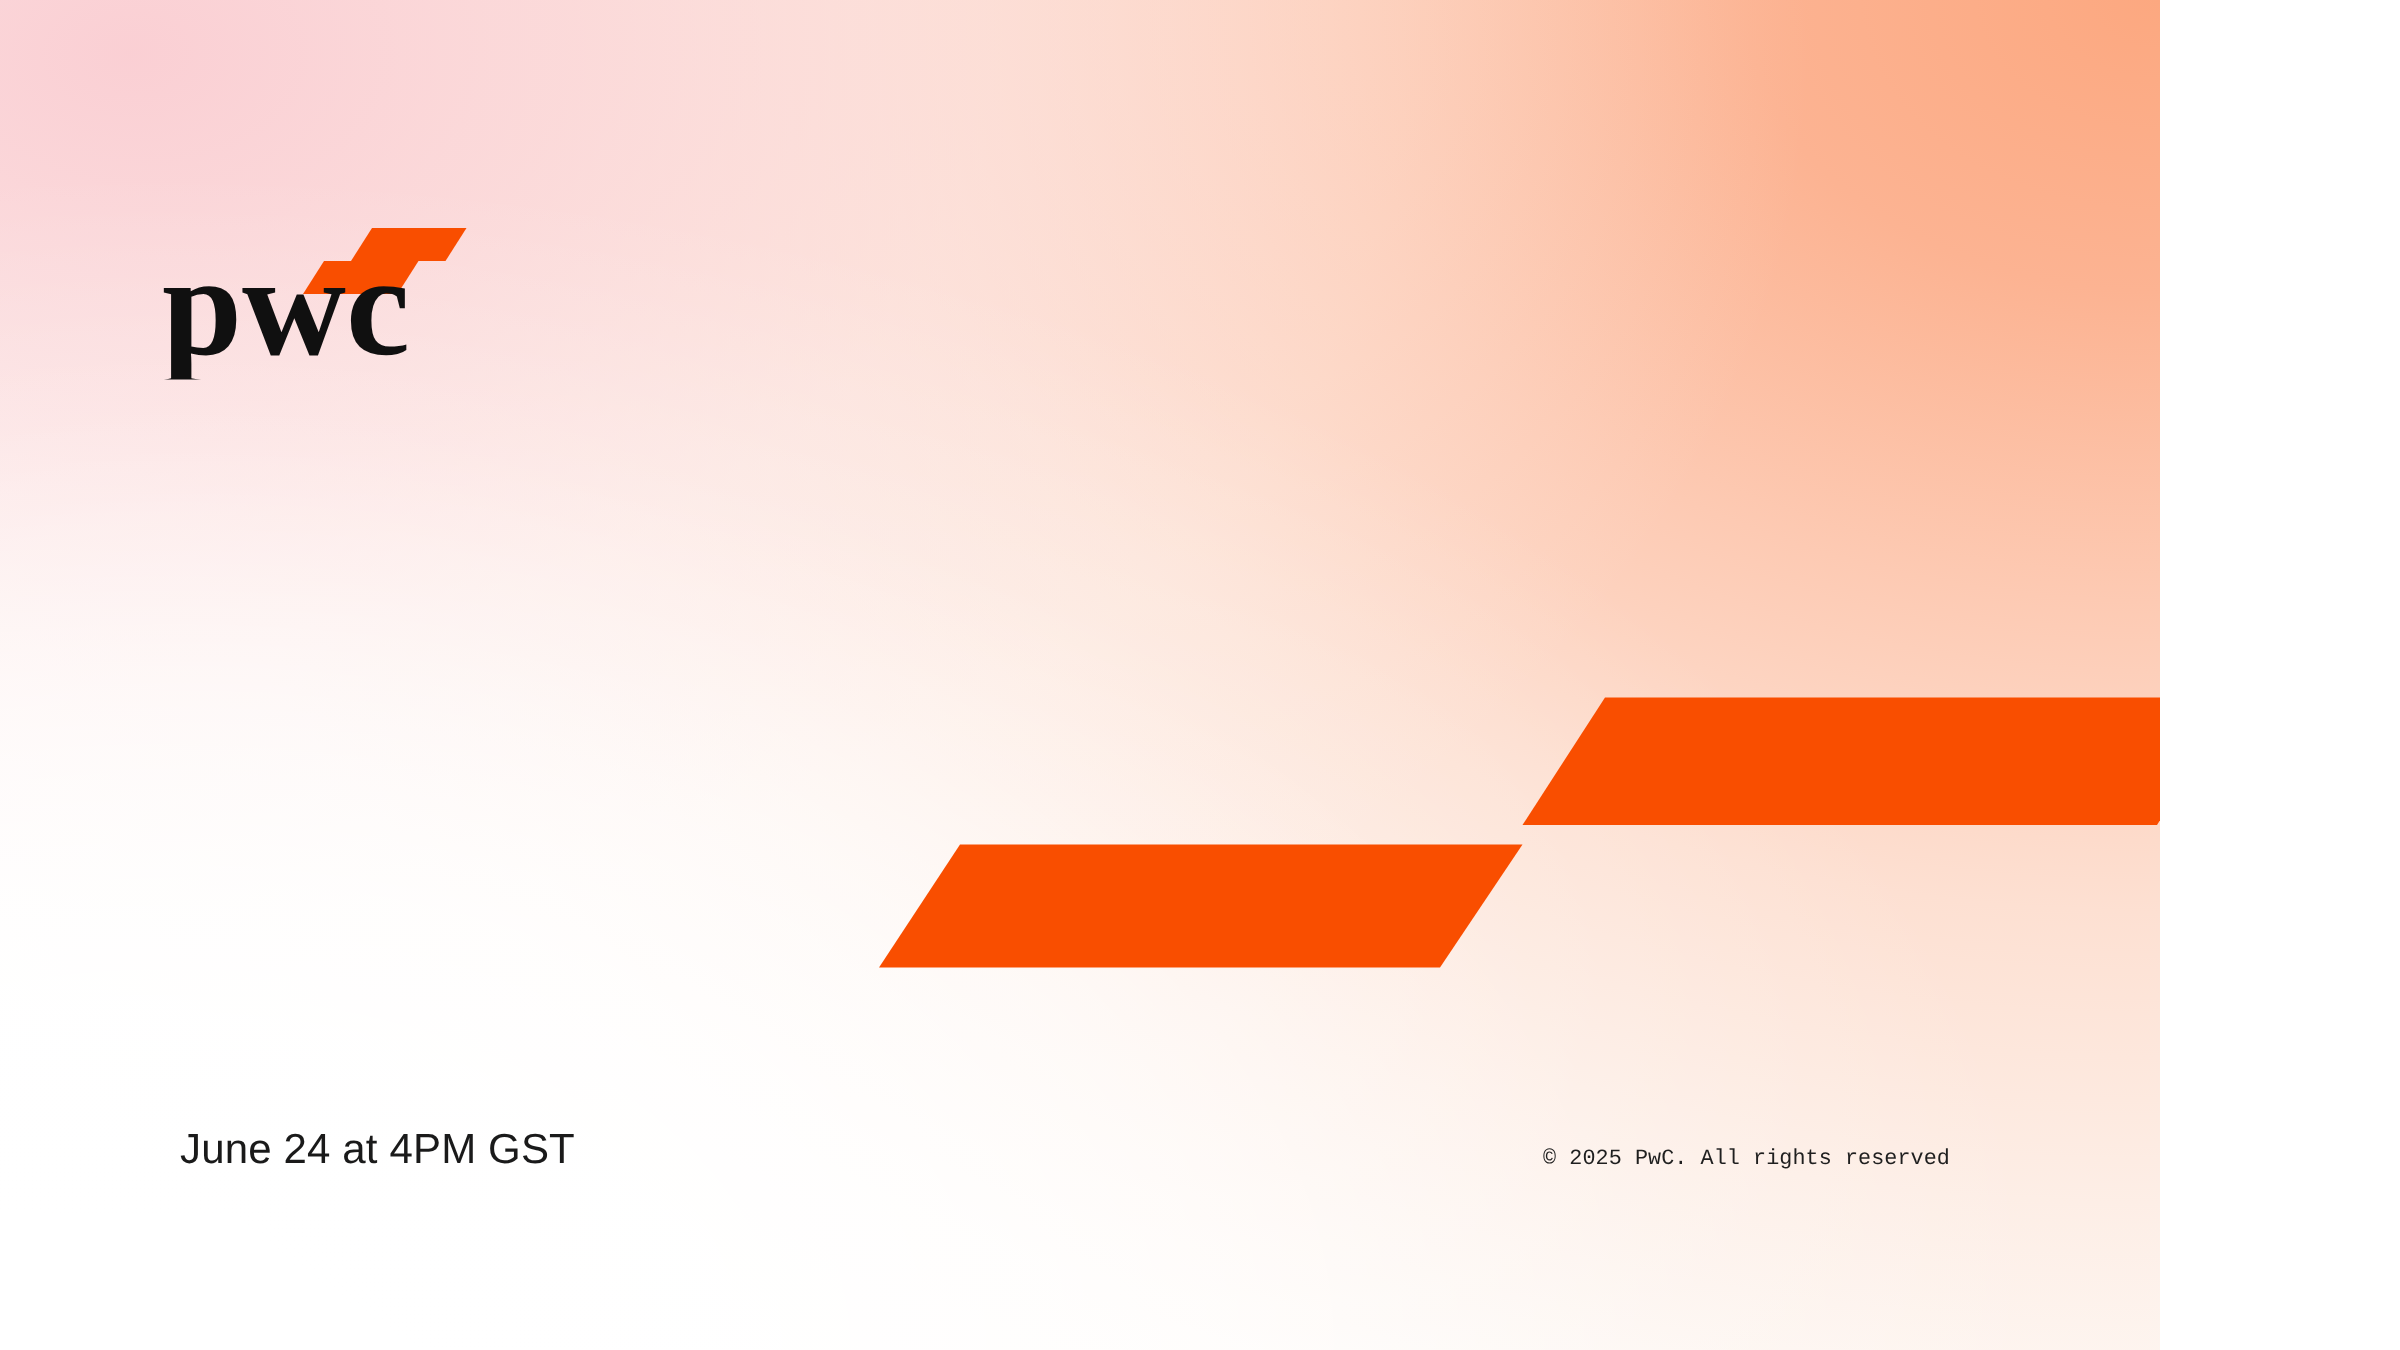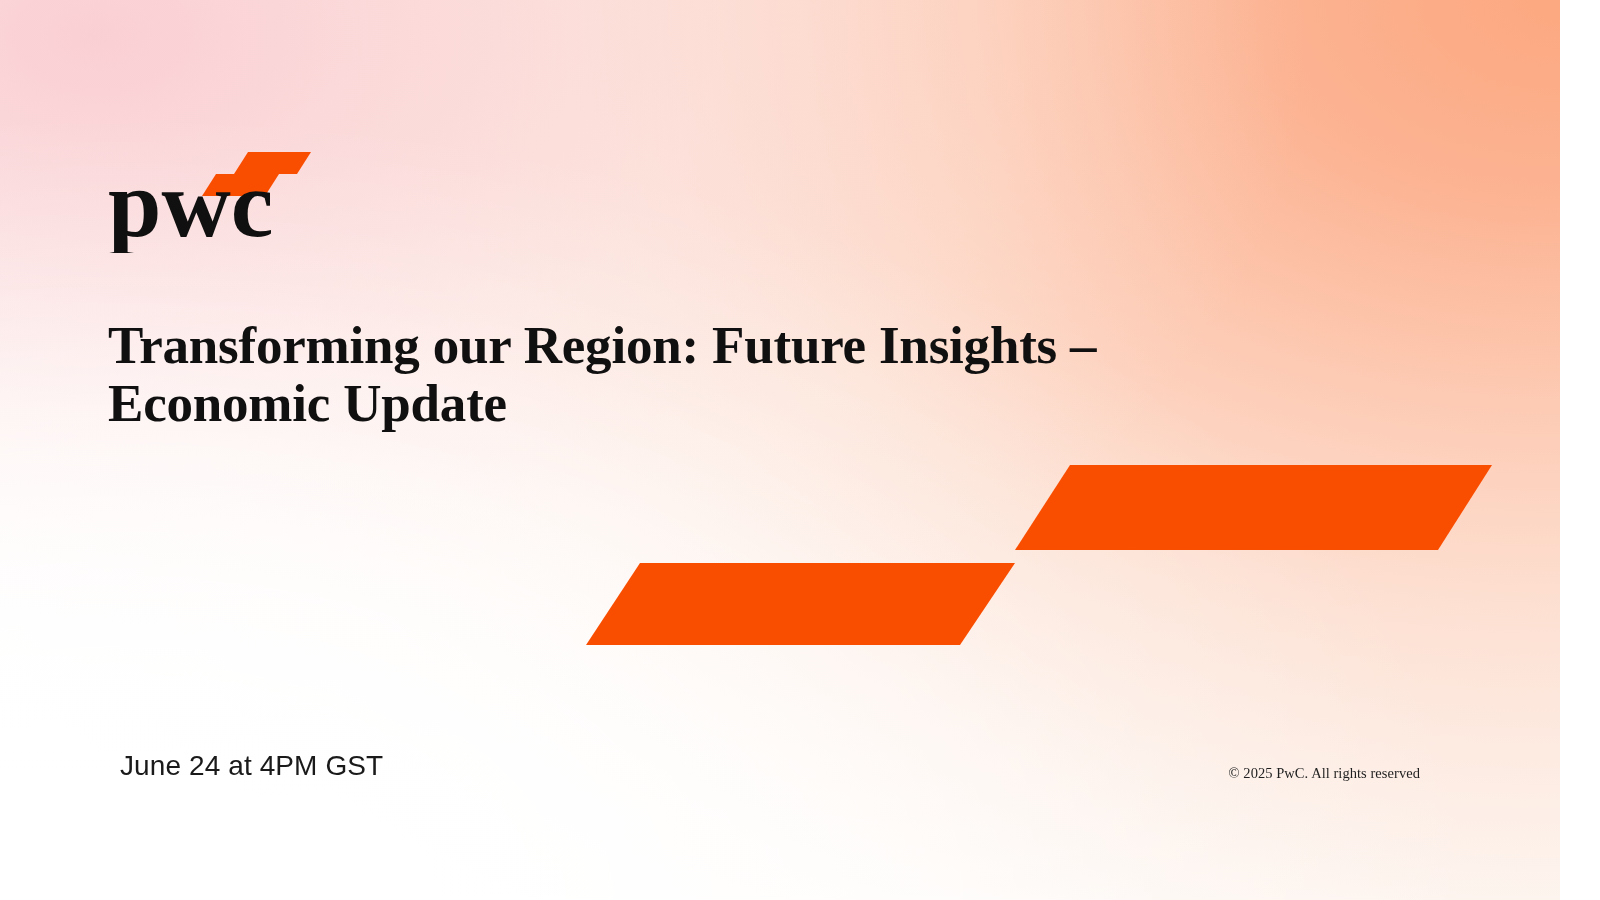--- a/index.html
+++ b/index.html
@@ -4,21 +4,21 @@
 <title>PwC Webinar Title Slide</title>
 <style>
   html, body {
     margin: 0;
     padding: 0;
     background: #ffffff;
   }
 
   .slide {
     position: relative;
-    width: 1560px;
+    width: 1440px;
     height: 900px;
     overflow: hidden;
     background-color: #fdf4ef;
     font-family: "Liberation Sans", sans-serif;
     -webkit-font-smoothing: antialiased;
   }
 
   
   .bg-base {
     position: absolute;
@@ -107,21 +107,21 @@
     font-weight: normal;
     color: #1a1a1a;
     letter-spacing: 0.1px;
   }
 
   .copyright {
     position: absolute;
     right: 140px;
     top: 765px;
     margin: 0;
-    font-family: Liberation Serif, serif;
+    font-family: Liberation Mono, monospace;
     font-size: 14.5px;
     font-weight: normal;
     color: #1f1f1f;
     letter-spacing: 0.05px;
   }
 </style>
 </head>
 <body>
 
 <div class="slide">
@@ -135,21 +135,20 @@
     <div class="logo">
       <svg width="210" height="115" viewBox="0 0 210 115" xmlns="http://www.w3.org/2000/svg">
         <g>
           <polygon points="108,36 171,36 157,58 94,58" fill="#f94e00"></polygon>
           <polygon points="140,14 203,14 189,36 126,36" fill="#f94e00"></polygon>
         </g>
         <text x="0" y="98" font-family="Liberation Serif, DejaVu Serif, serif" font-size="96" font-weight="bold" fill="#101010">pwc</text>
       </svg>
     </div>
 
-    <h1 class="title">Transforming our Region: Future Insights – Economic Update</h1>
 
     <div class="hero-graphic">
       <svg width="950" height="225" viewBox="0 0 950 225" xmlns="http://www.w3.org/2000/svg">
         <polygon points="80,123 455,123 400,205 26,205" fill="#f94e00"></polygon>
         <polygon points="510,25 932,25 878,110 455,110" fill="#f94e00"></polygon>
       </svg>
     </div>
 
     <p class="date-label">June 24 at 4PM GST</p>
 

